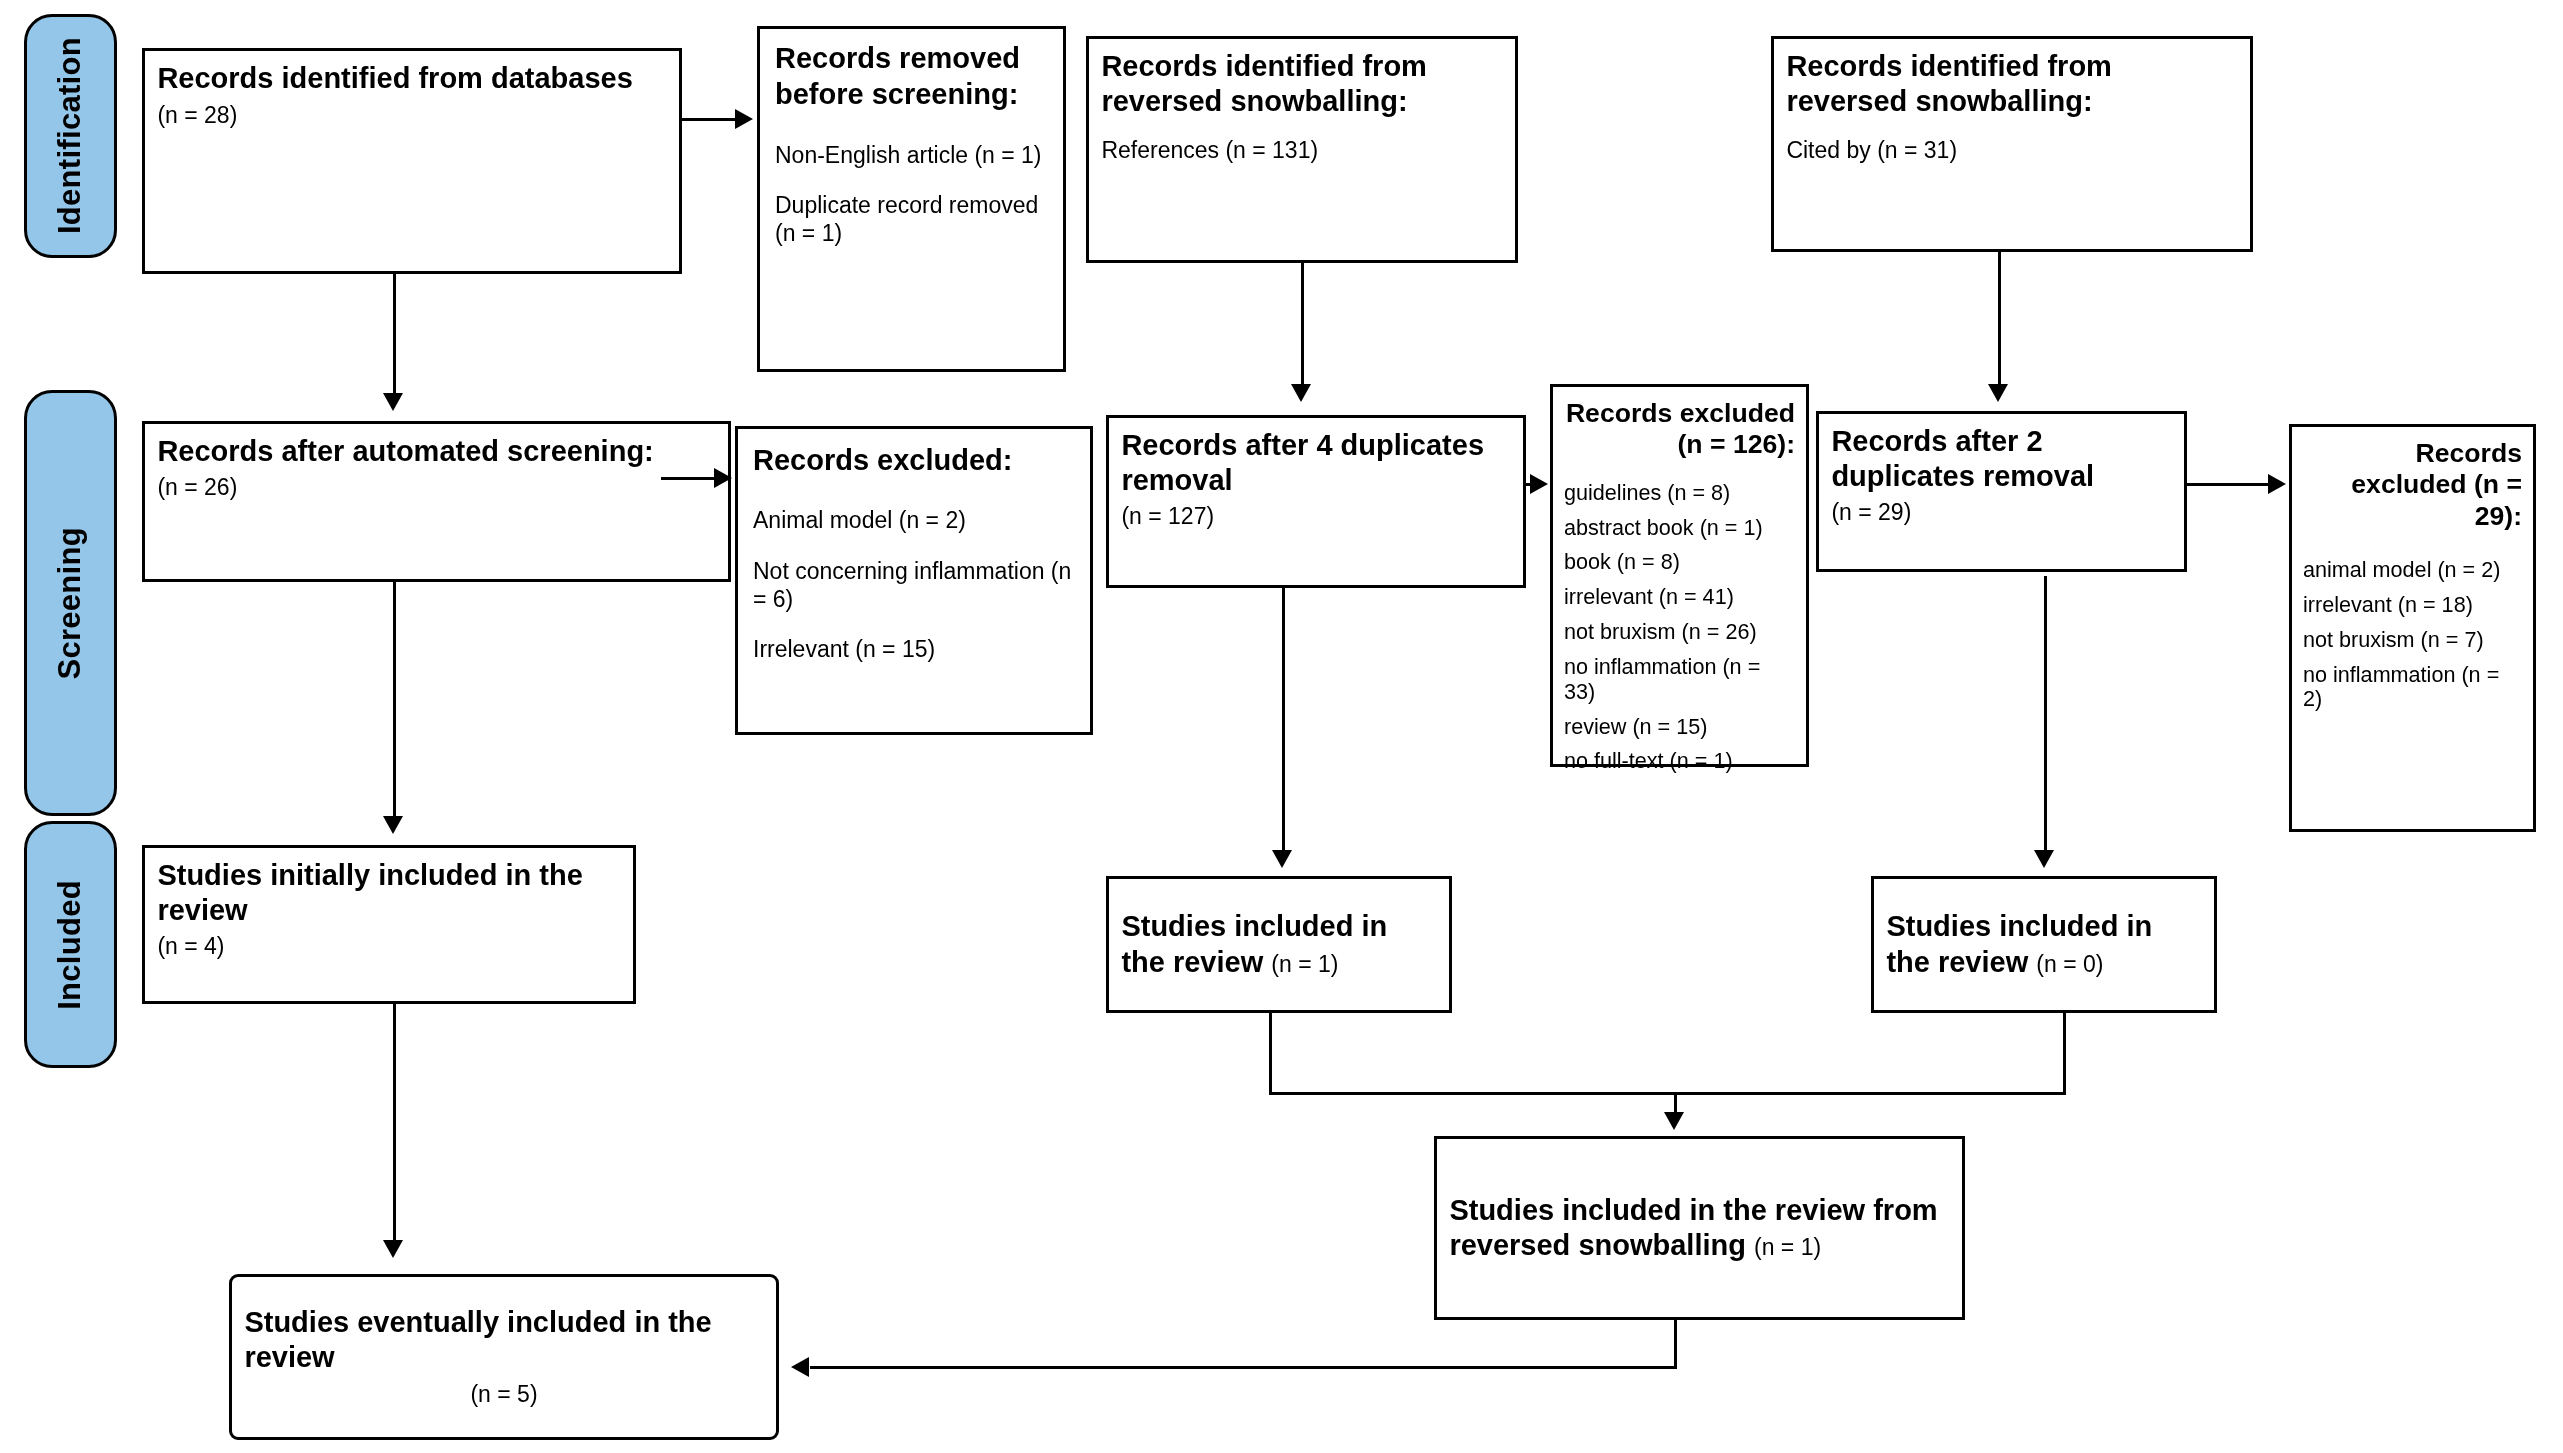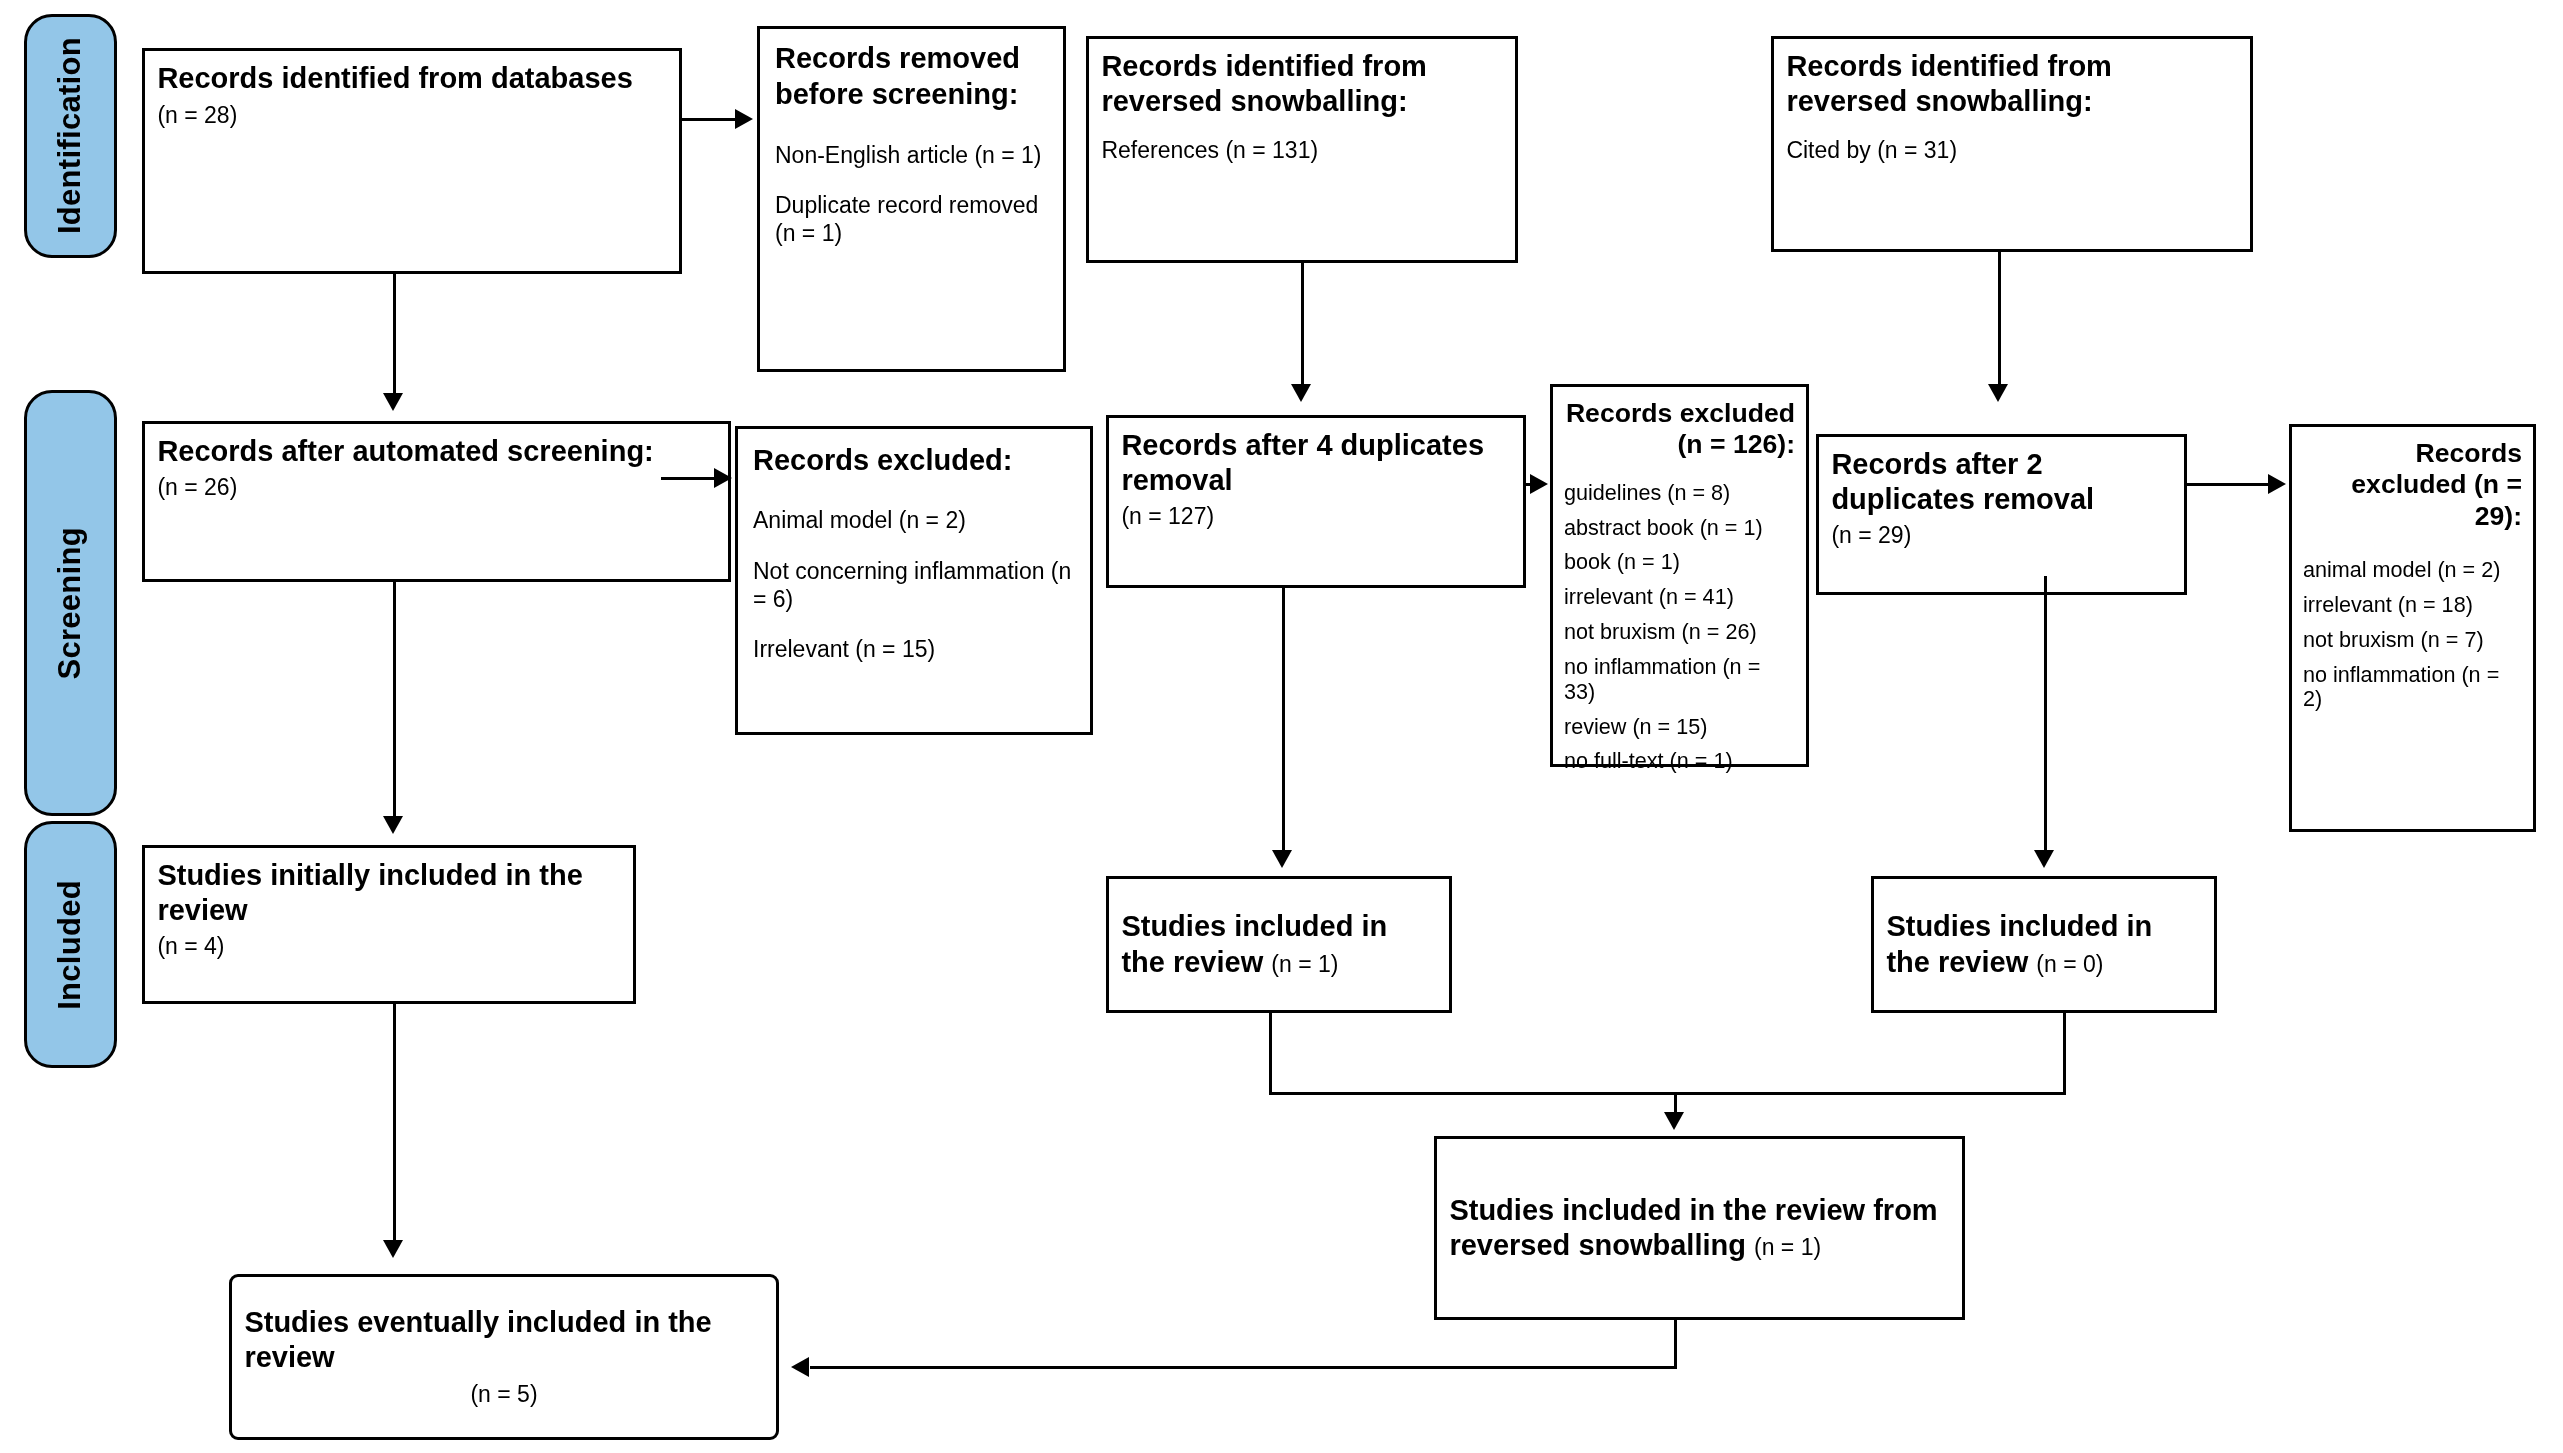--- a/index.html
+++ b/index.html
@@ -173,29 +173,29 @@
   <div class="box" style="left:1106px; top:415px; width:420px; height:173px;">
     <span class="title">Records after 4 duplicates removal</span>
     <span class="sub" style="margin-top:3.7px;">(n = 127)</span>
   </div>
 
   <div class="box dense" style="left:1550px; top:384px; width:259px; height:383px; padding:11px 11px;">
     <span class="title">Records excluded (n = 126):</span>
     <div class="spacer-sm"></div>
     <span class="li">guidelines (n = 8)</span>
     <span class="li">abstract book (n = 1)</span>
-    <span class="li">book (n = 1)</span>
+    <span class="li">book (n = 8)</span>
     <span class="li">irrelevant (n = 41)</span>
     <span class="li">not bruxism (n = 26)</span>
     <span class="li">no inflammation (n = 33)</span>
     <span class="li">review (n = 15)</span>
     <span class="li">no full-text (n = 1)</span>
   </div>
 
-  <div class="box" style="left:1816px; top:434px; width:371px; height:161px;">
+  <div class="box" style="left:1816px; top:411px; width:371px; height:161px;">
     <span class="title">Records after 2 duplicates removal</span>
     <span class="sub" style="margin-top:3.7px;">(n = 29)</span>
   </div>
 
   <div class="box dense" style="left:2289px; top:424px; width:247px; height:408px; padding:11px 11px;">
     <span class="title">Records excluded (n = 29):</span>
     <div class="spacer-md"></div>
     <span class="li">animal model (n = 2)</span>
     <span class="li">irrelevant (n = 18)</span>
     <span class="li">not bruxism (n = 7)</span>

